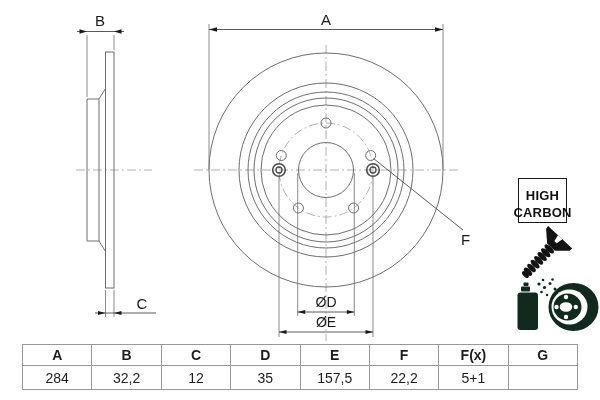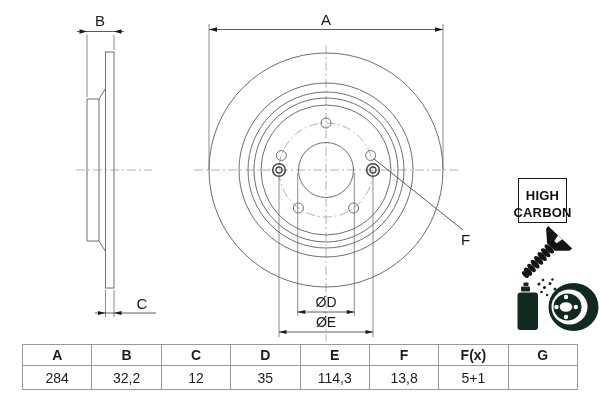--- a/index.html
+++ b/index.html
@@ -184,21 +184,21 @@
         <th>F(x)</th>
         <th>G</th>
       </tr>
     </thead>
     <tbody>
       <tr>
         <td>284</td>
         <td>32,2</td>
         <td>12</td>
         <td>35</td>
-        <td>114,3</td>
-        <td>13,8</td>
+        <td>157,5</td>
+        <td>22,2</td>
         <td>5+1</td>
         <td></td>
       </tr>
     </tbody>
   </table>
 
 </div>
 
 </body></html>

